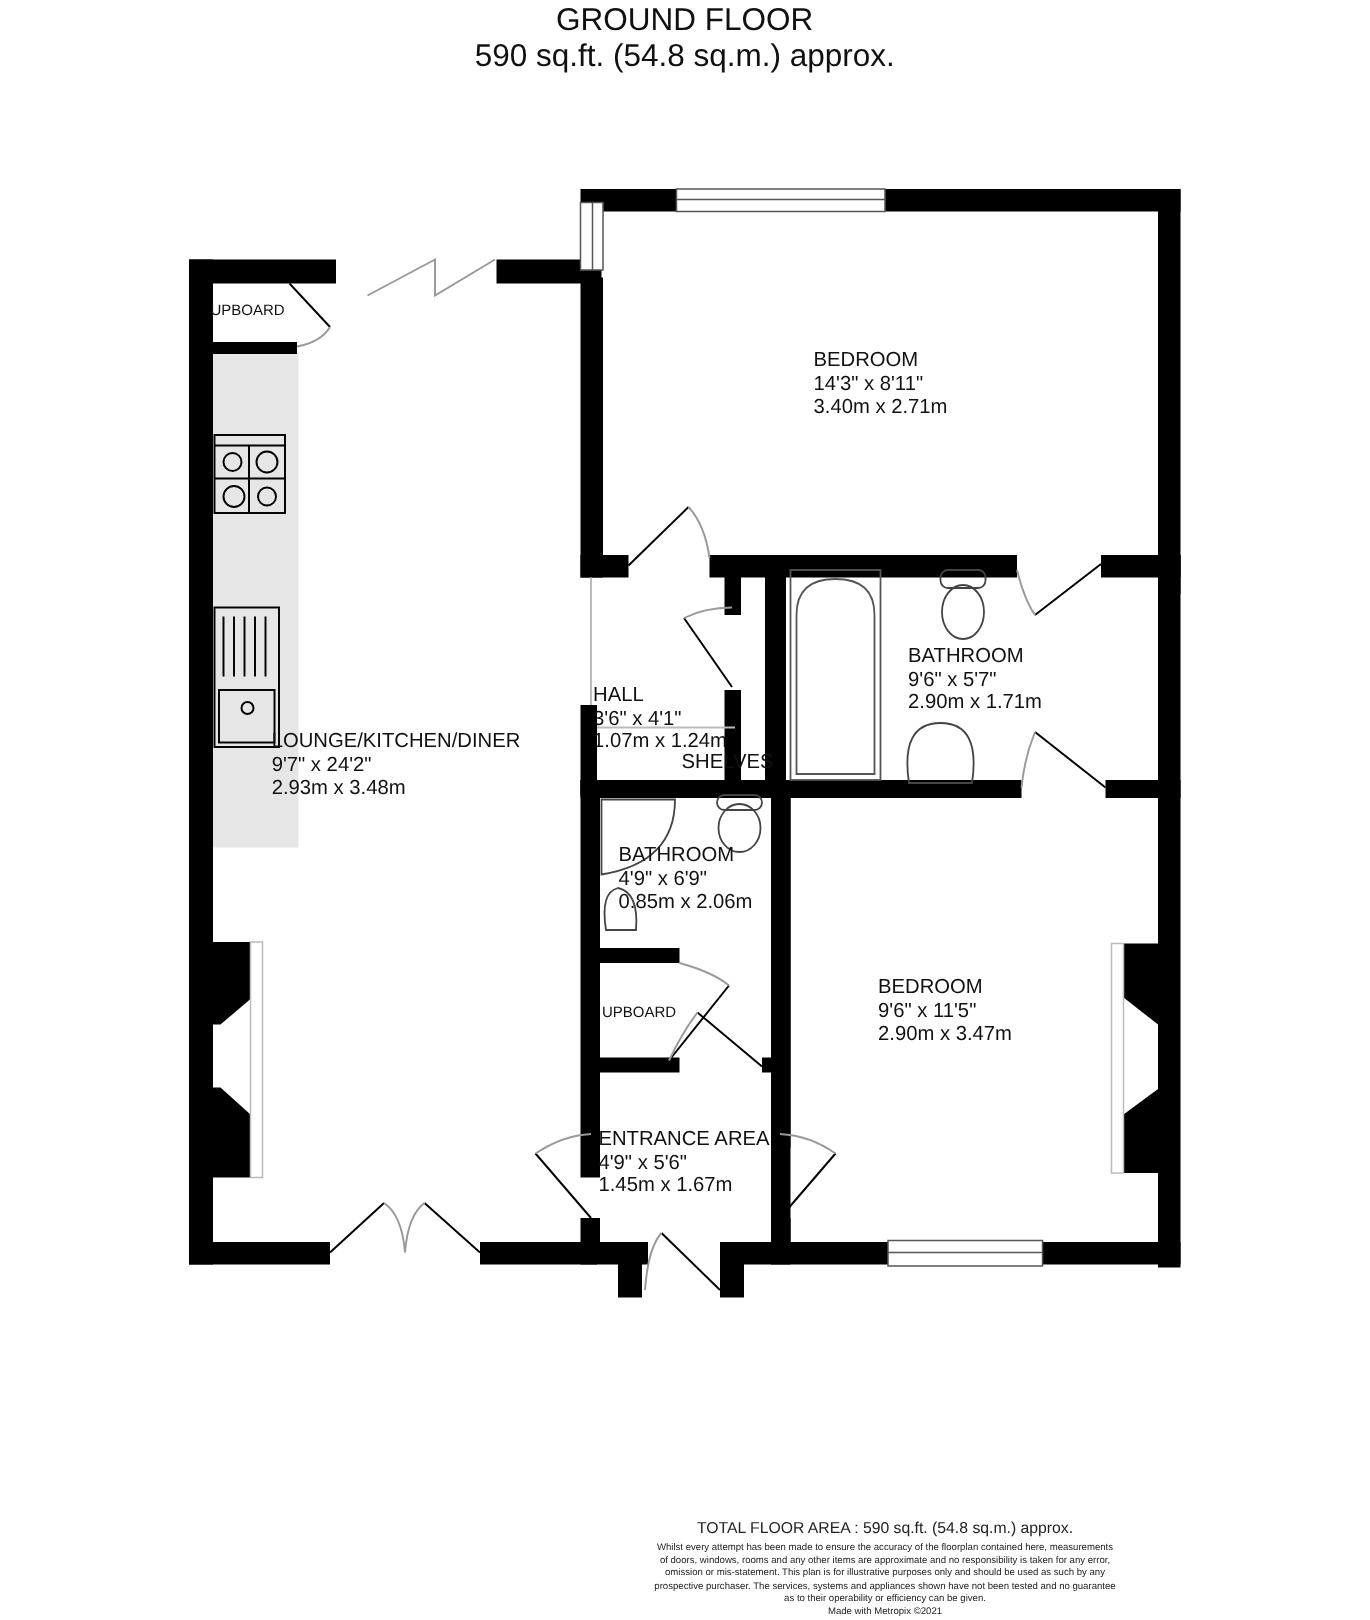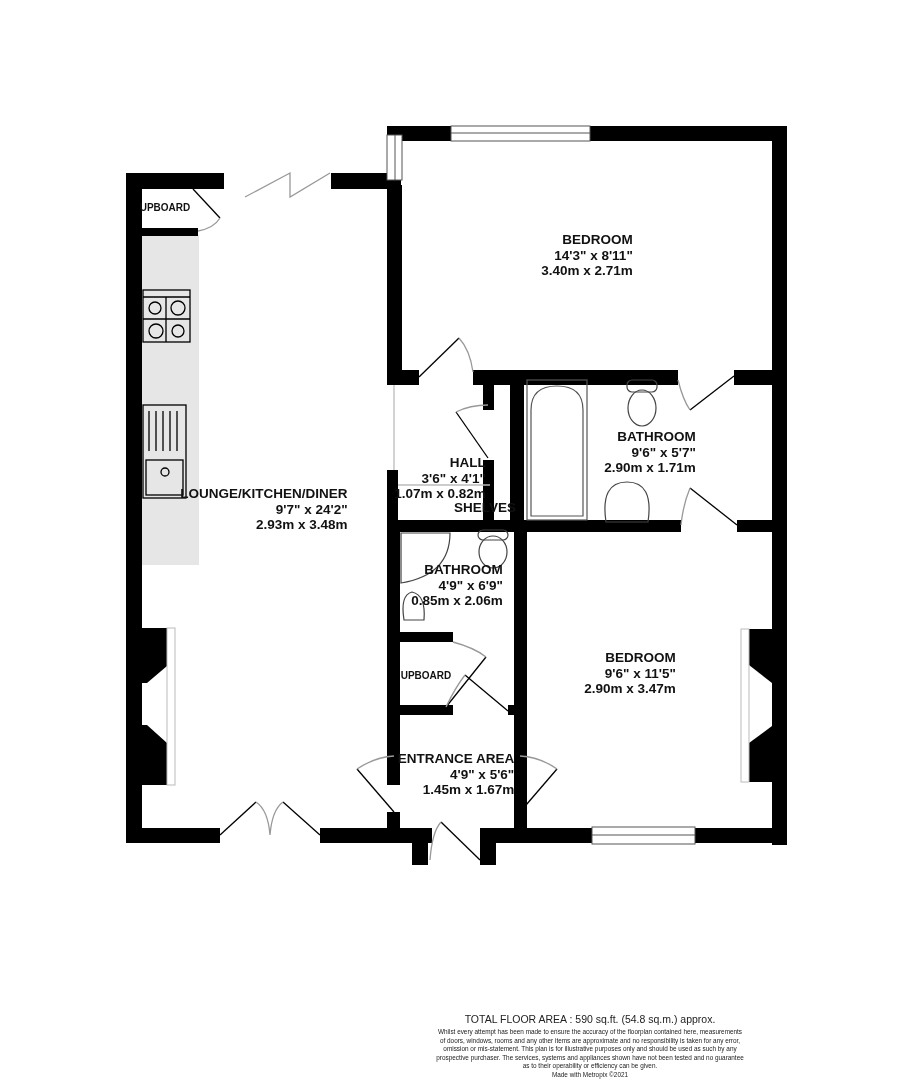--- a/index.html
+++ b/index.html
@@ -1,27 +1,29 @@
 <!DOCTYPE html>
 <html><head>
   <meta charset="utf-8">
   <style>
     html, body { margin:0; padding:0; background:#ffffff; }
     body { width:913px; height:1080px; position:relative; overflow:hidden; font-family:"Liberation Sans", sans-serif; color:#111; }
     .header { position:absolute; top:2px; left:0; width:913px; text-align:center; font-size:21px; line-height:24px; color:#111; }
     .plan { position:absolute; left:0; top:0; width:913px; height:1080px; }
-    .label { position:absolute; text-align:right; font-weight:bold; font-size:13.5px; line-height:15.5px; color:#111; white-space:nowrap; transform:translateX(-50%); }
+    .label { position:absolute; text-align:left; font-weight:normal; font-size:13.5px; line-height:15.5px; color:#111; white-space:nowrap; transform:translateX(-50%); }
     .footer { position:absolute; left:420px; width:340px; top:1012px; text-align:center; color:#222; }
     .footer .total { font-size:10.5px; line-height:14px; }
     .footer .disclaimer { font-size:6.4px; line-height:8.6px; margin-top:2px; white-space:pre-line; }
   </style>
 </head>
 <body>
 
 <div class="header">
+  <div>GROUND FLOOR</div>
+  <div>590 sq.ft. (54.8 sq.m.) approx.</div>
 </div>
 
 <svg class="plan" viewBox="0 0 913 1080" xmlns="http://www.w3.org/2000/svg">
 
   <rect x="142" y="235" width="57" height="330" fill="#e6e6e6"></rect>
 
   <g fill="#000">
 
     <rect x="126" y="173" width="16" height="670"></rect>
 
@@ -173,21 +175,21 @@
   <div>3.40m  x 2.71m</div>
 </div>
 <div class="label" style="left:264px; top:486px;">
   <div>LOUNGE/KITCHEN/DINER</div>
   <div>9'7"  x 24'2"</div>
   <div>2.93m  x 3.48m</div>
 </div>
 <div class="label" style="left:440px; top:409px;margin-top:46px;">
   <div>HALL</div>
   <div>3'6"  x 4'1"</div>
-  <div>1.07m  x 0.82m</div>
+  <div>1.07m  x 1.24m</div>
 </div>
 <div class="label" style="left:650px; top:429px;">
   <div>BATHROOM</div>
   <div>9'6"  x 5'7"</div>
   <div>2.90m  x 1.71m</div>
 </div>
 <div class="label" style="left:441px; top:500px;margin-left:44px;">
   <div>SHELVES</div>
 </div>
 <div class="label" style="left:457px; top:562px;">

